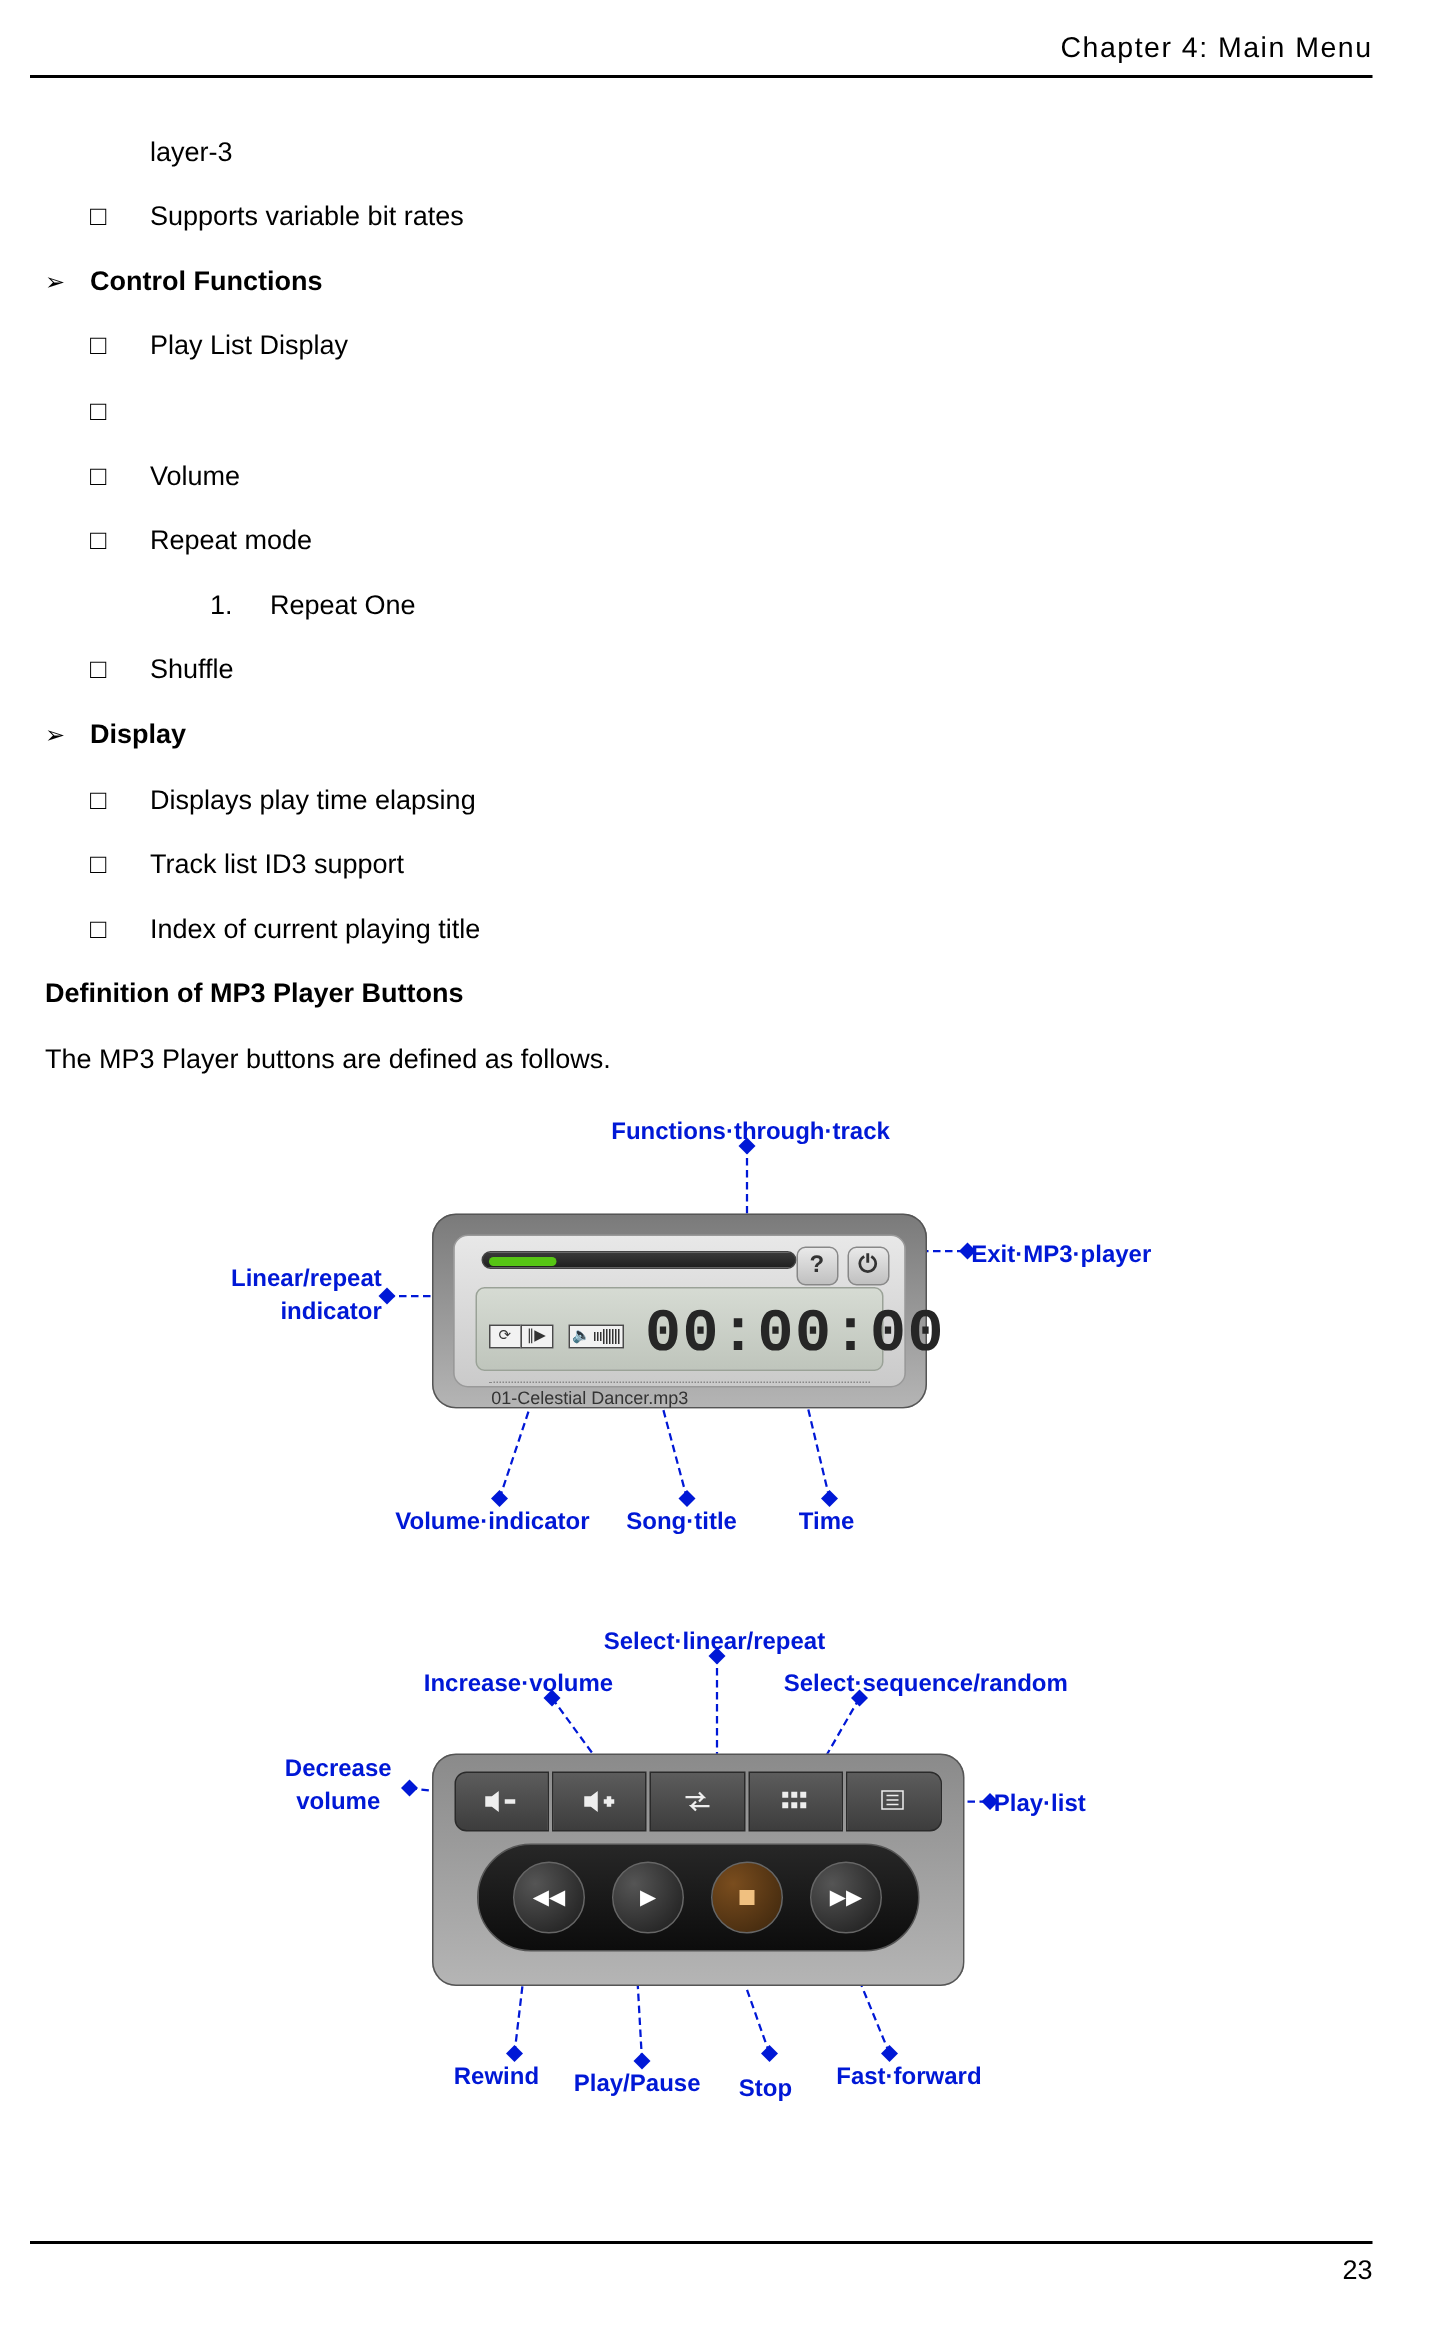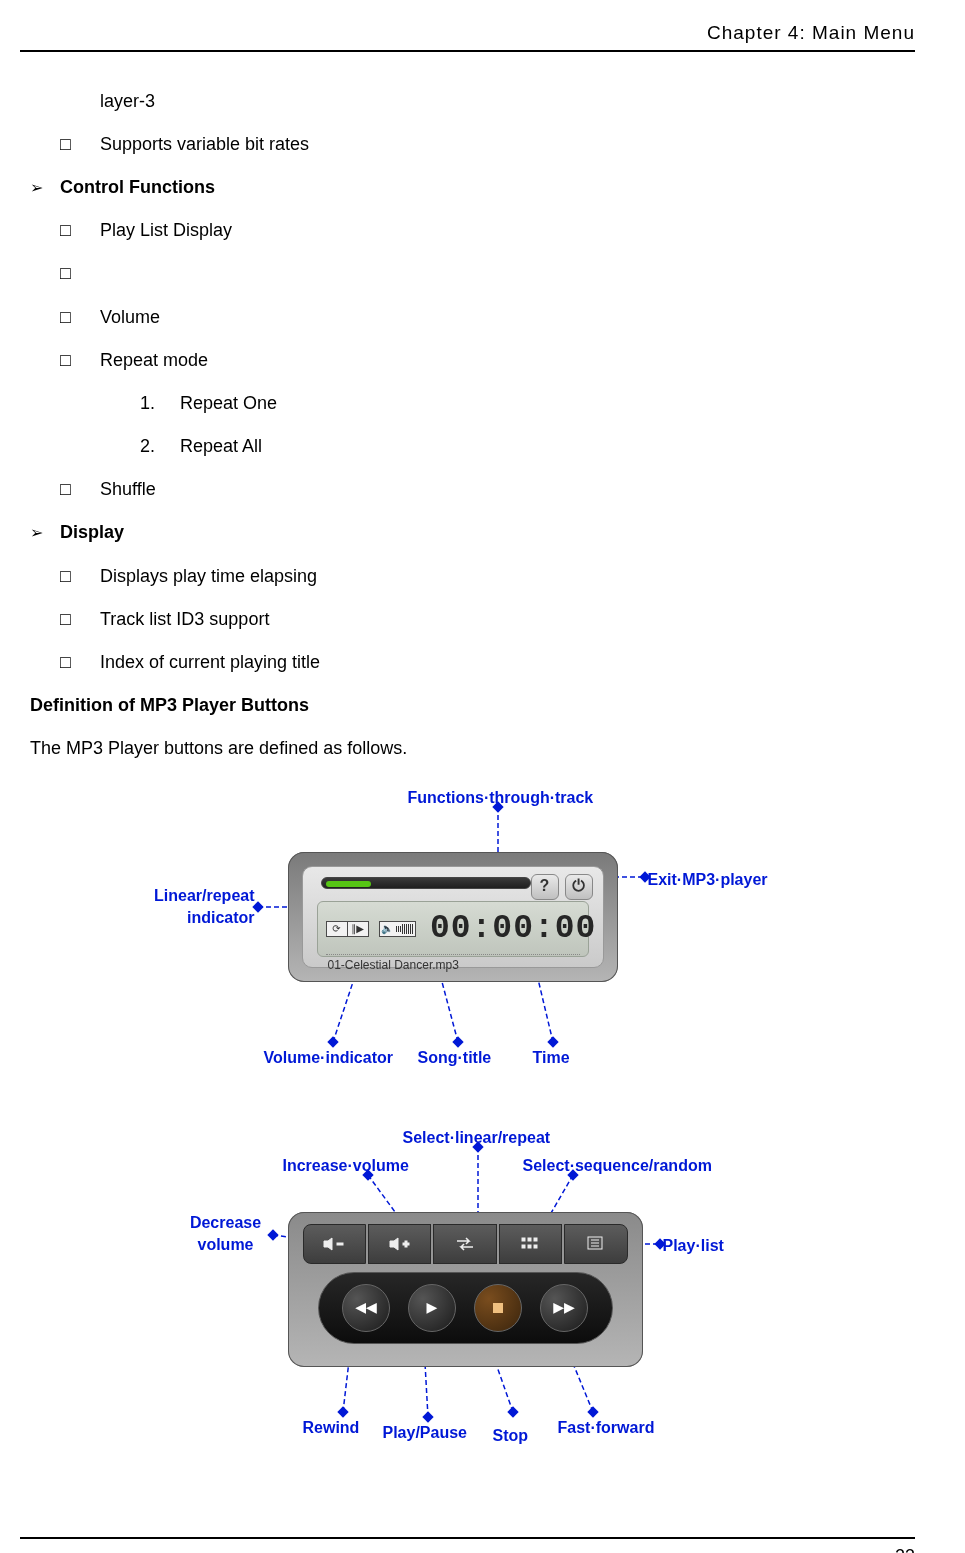--- a/index.html
+++ b/index.html
@@ -55,21 +55,21 @@
       background: linear-gradient(#d6dbd3,#bfc5bc); border: 1px solid #9aa297; border-radius: 6px; padding: 4px 8px; }
     .lcd-top-row { display: flex; align-items: center; gap: 6px; }
     .lcd-icons { display: flex; gap: 0; }
     .lcd-icon { width: 22px; height: 16px; border: 1px solid #4a4a4a; background: #f2f2f2; display: flex; align-items: center; justify-content: center; font-size: 10px; color: #333; }
     .lcd-icon + .lcd-icon { margin-left: -1px; }
     .lcd-vol { width: 42px; height: 16px; border: 1px solid #4a4a4a; margin-left: 4px;
       background: #f2f2f2; display: flex; align-items: center; padding: 0 2px; gap: 1px; }
     .vol-bar { width: 1px; height: 6px; background: #333; }
     .vol-bar.tall { height: 10px; }
     .speaker-icon { font-size: 10px; margin-right: 1px; }
-    .lcd-time { font-family: "Courier New", monospace; font-size: 33px; font-weight: bold;
+    .lcd-time { font-family: "Courier New", monospace; font-size: 40px; font-weight: bold;
       letter-spacing: 1px; margin-left: 8px; color: #262626; }
     .lcd-song { font-size: 12px; color: #333; padding-left: 2px; margin-top: 2px; border-top: 1px dotted #888; padding-top: 2px; }
 
     
     .diagram2 { position: relative; width: 720px; height: 320px; }
     .device-bot { position: absolute; left: 175px; top: 85px; width: 355px; height: 155px;
       background: linear-gradient(#8a8a8a,#b5b5b5); border-radius: 16px; box-shadow: 0 0 0 1px #555 inset; }
     .ctrl-row { position: absolute; left: 15px; top: 12px; right: 15px; height: 40px;
       display: flex; gap: 2px; }
     .ctrl-btn { flex: 1; background: linear-gradient(#5c5c5c,#3d3d3d); border: 1px solid #2a2a2a;
@@ -123,21 +123,20 @@
   <div class="ind-3">
       <span class="mark">□</span>
       <span>Volume</span>
     </div>
   <div class="ind-3">
       <span class="mark">□</span>
       <span>Repeat mode</span>
     </div>
 
   <div class="ind-4"><span class="num">1.</span><span>Repeat One</span></div>
-  <div class="ind-4"><span class="num">2.</span><span>Repeat All</span></div>
 
   <div class="ind-3">
       <span class="mark">□</span>
       <span>Shuffle</span>
     </div>
 
   <div class="arrow-row">
     <span class="arrow-mark">➢</span>
     <span class="arrow-label">Display</span>
   </div>

